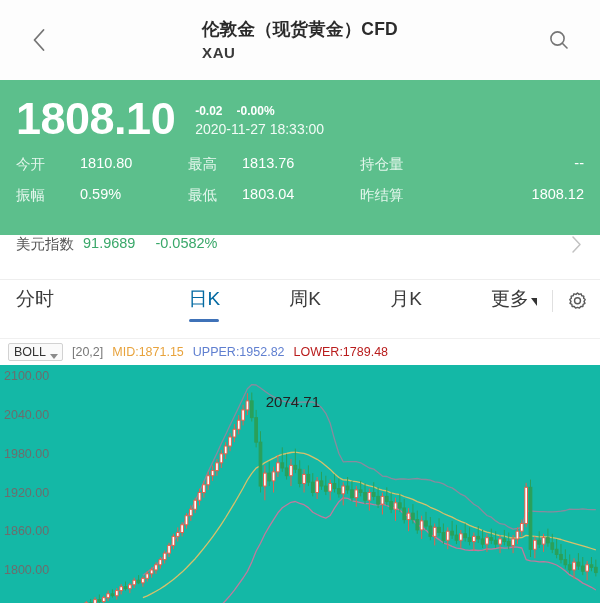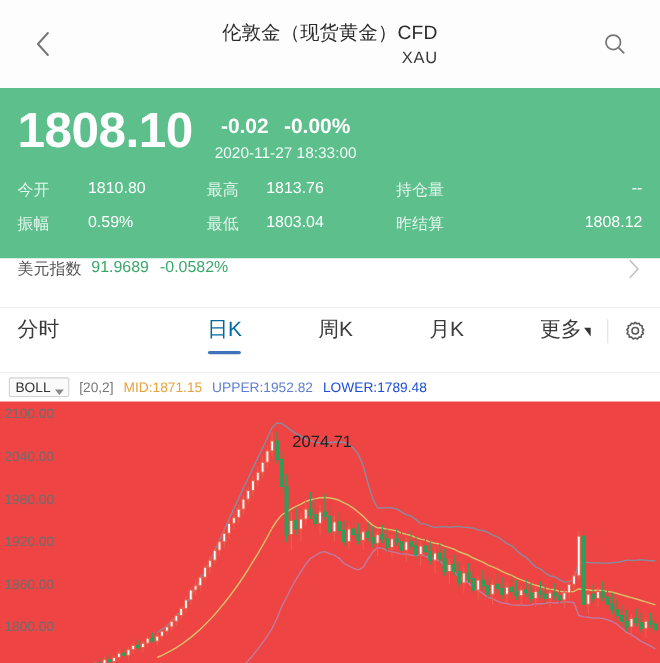--- a/index.html
+++ b/index.html
@@ -20,57 +20,57 @@
   .topbar .back {
     position:absolute; left:22px; top:50%; transform:translateY(-50%);
     width:34px; height:34px; display:flex; align-items:center; justify-content:center;
     cursor:pointer;
   }
   .topbar .search {
     position:absolute; right:24px; top:50%; transform:translateY(-50%);
     width:34px; height:34px; display:flex; align-items:center; justify-content:center;
     cursor:pointer;
   }
-  .titlewrap { text-align:right; line-height:1.28; }
+  .titlewrap { text-align:left; line-height:1.28;font-weight:bold; }
   .title-main { font-size:17.5px; color:#2b2b2b; letter-spacing:.2px; }
   .title-sub  { font-size:15px;   color:#3a3a3a; letter-spacing:.6px; margin-top:2px; }
 
   
   .quote {
     background:#5cbf8c; color:#fff; flex:0 0 155px;
     padding:10px 16px 0 16px; display:flex; flex-direction:column;
   }
   .quote-top { display:flex; align-items:flex-start; padding-top:6px; }
   .last {
     font-size:45px; font-weight:700; line-height:1.02; letter-spacing:-0.5px;
     margin-right:20px; white-space:nowrap;
   }
   .chg-block { padding-top:7px; line-height:1.42; }
-  .chg-line { font-size:19px; font-weight:700; white-space:nowrap;text-align:center; }
+  .chg-line { font-size:12px; font-weight:700; white-space:nowrap; }
   .chg-line .sp { display:inline-block; width:14px; }
   .quote-time { font-size:14px; color:#f2fbf6; white-space:nowrap; }
 
   .statgrid {
     margin-top:13px;
     display:grid;
     grid-template-columns: 64px 108px 54px 118px 70px 1fr;
     row-gap:12px;
     font-size:14.5px;
   }
   .statgrid .k { color:#e3f6ec; }
   .statgrid .v { color:#ffffff; }
   .statgrid .ra { text-align:right; }
 
   
   .usdbar {
     flex:0 0 45px; display:flex; 
     padding:0 18px 0 16px; border-bottom:1px solid #eeeeee; background:#fff;
   }
   .usd-label { font-size:14.5px; color:#555; margin-right:9px; }
-  .usd-val   { font-size:14.5px; color:#3aa86a; margin-right:10px; }
+  .usd-val   { font-size:14.5px; color:#3aa86a; margin-right:20px; }
   .usd-chg   { font-size:14.5px; color:#3aa86a; }
   .usd-arrow { margin-left:auto; color:#c2c2c2; font-size:19px; line-height:1; }
 
   
   .tabs {
     flex:0 0 54px; display:flex; align-items:center;
     padding:0 10px 16px 14px; border-bottom:1px solid #f0f0f0; background:#fff;
   }
   .tab {
     position:relative; font-size:19px; color:#3b3b3b; padding:6px 2px 10px 2px;
@@ -97,24 +97,24 @@
   }
   .boll-chip {
     border:1px solid #d2d2d2; border-radius:2px; background:#fafafa;
     padding:1px 4px 1px 5px; color:#333; font-size:12.5px;
     display:flex; align-items:flex-end; gap:4px; cursor:pointer;
   }
   .boll-chip .cd { width:0;height:0;border-left:4px solid transparent;border-right:4px solid transparent;border-top:5px solid #8a8a8a; }
   .lg-param { color:#777; }
   .lg-mid   { color:#e8a33d; }
   .lg-up    { color:#5f7fd0; }
-  .lg-low   { color:#1d4ed8; }
+  .lg-low   { color:#b91c1c; }
 
   
-  .chart { position:relative; flex:1 1 auto; background:#ef4444; overflow:hidden; }
+  .chart { position:relative; flex:1 1 auto; background:#14b8a6; overflow:hidden; }
   .chart svg { display:block; width:600px; height:243px; }
   .ylabel { font-size:12.5px; fill:#6d6d6d; font-family:"Liberation Sans",sans-serif; }
   .peaklabel { font-size:15px; fill:#222; font-family:"Liberation Sans",sans-serif; }
 </style>
 </head>
 <body>
 
 <div class="app">
 
   <div class="topbar">

